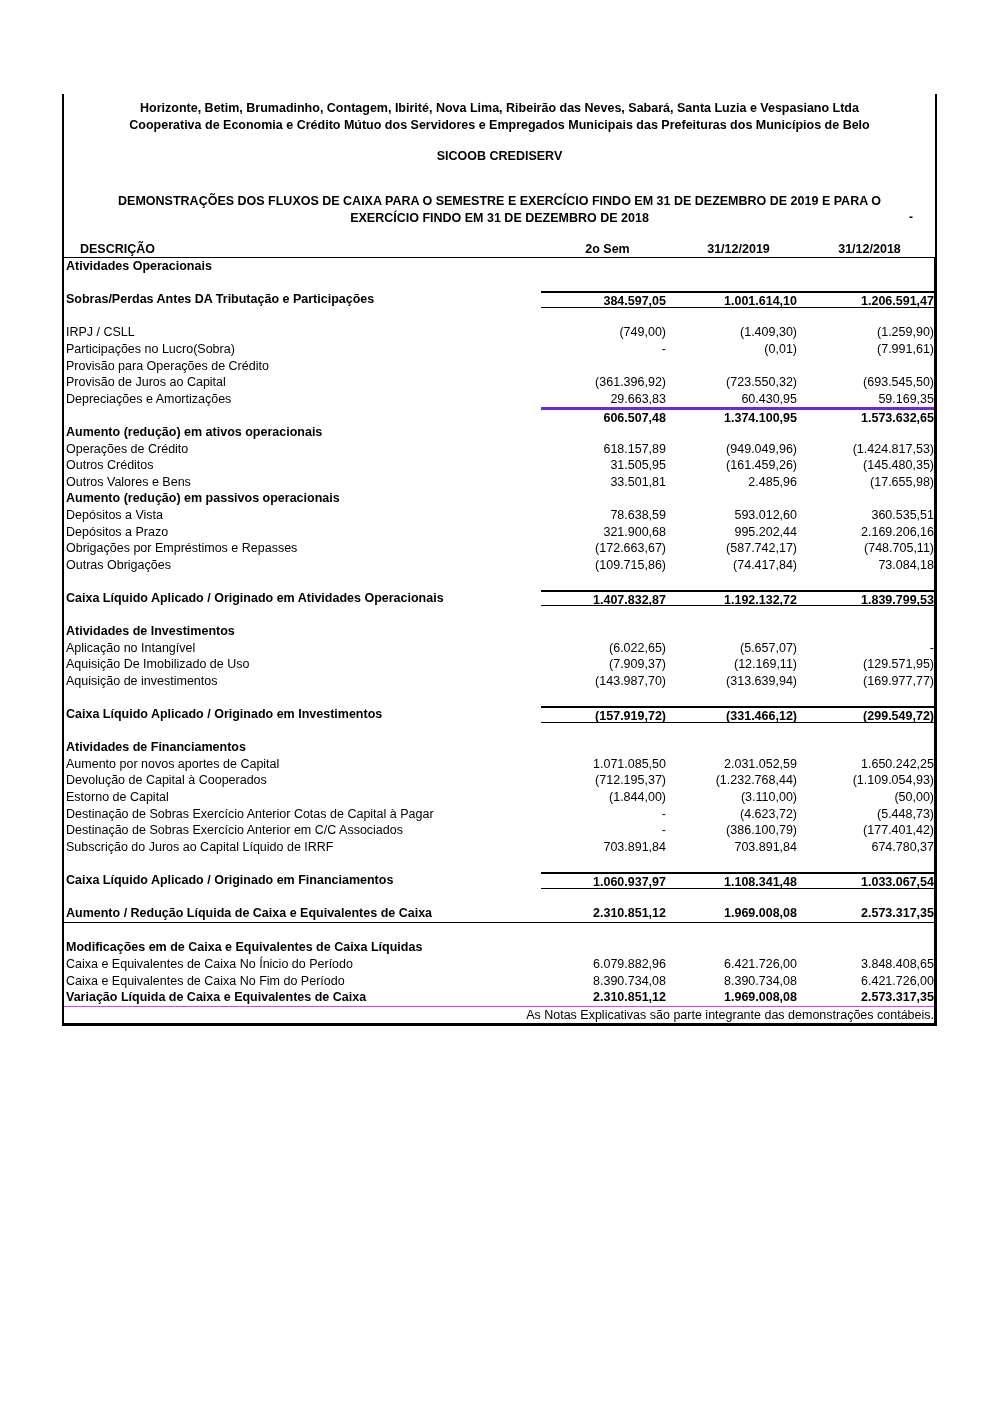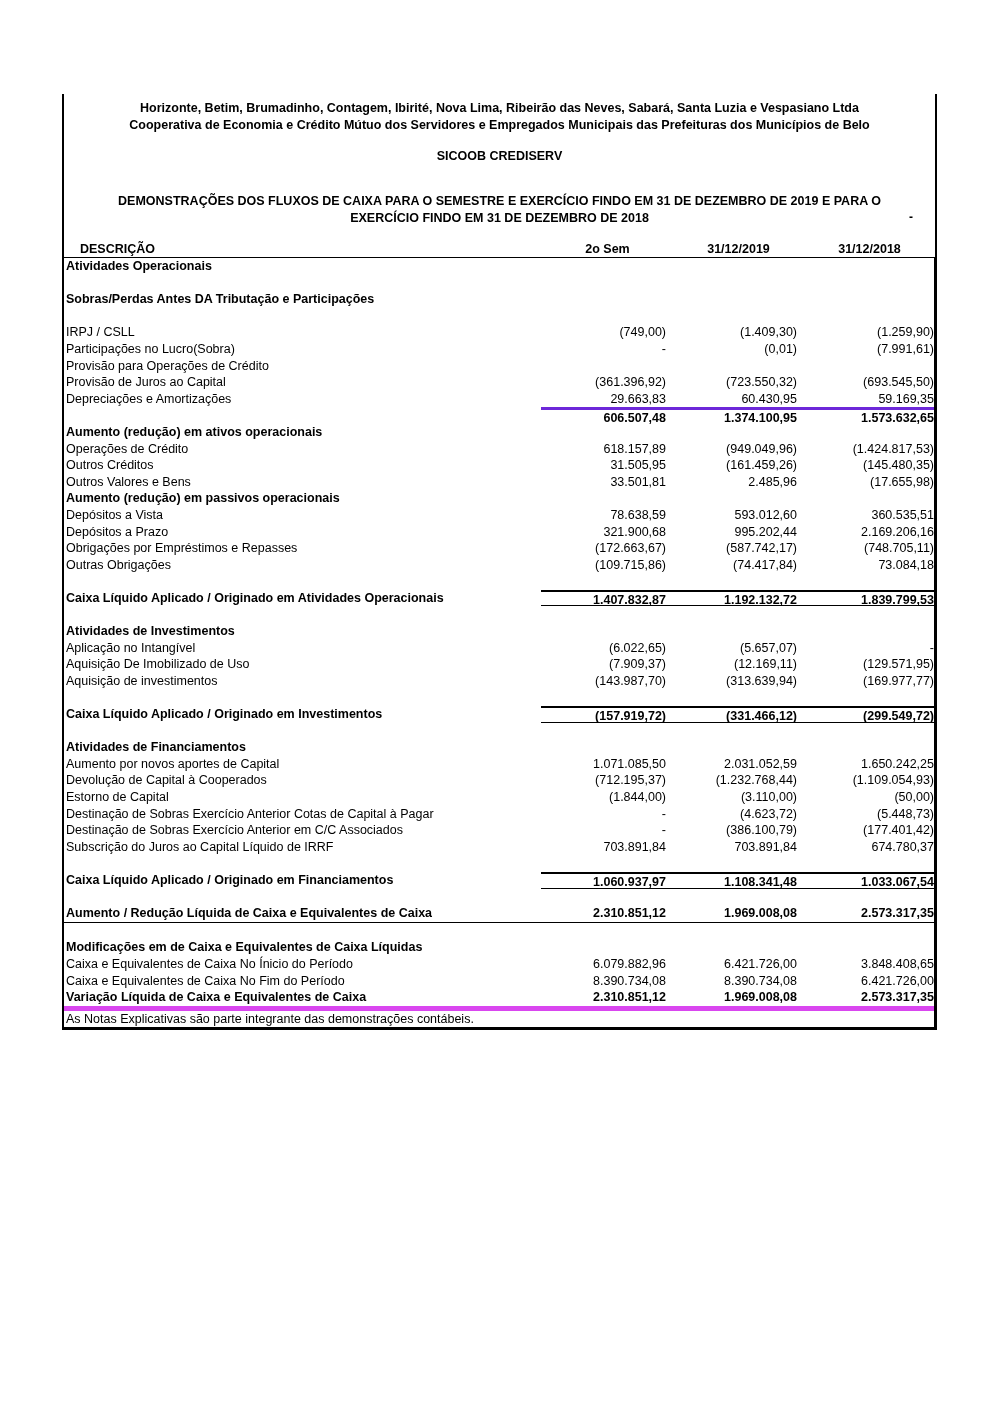--- a/index.html
+++ b/index.html
@@ -18,21 +18,21 @@
     .row { display: flex; height: 16.6px; line-height: 16.6px; font-size: 12.5px; white-space: nowrap; }
     .row .desc { flex: 1; padding-left: 2px; overflow: hidden; }
     .row .cells { display: flex; }
     .row .cell { width: 131px; text-align: right; padding-right: 6px; box-sizing: border-box; }
     .row .cell:last-child { padding-right: 0; }
     .bold { font-weight: bold; }
     .spacer { height: 16.6px; }
     .total-row .cells { border-top: 2px solid #000; border-bottom: 1px solid #000; }
     .total-row .cells.thin-top { border-top: 3px solid #6d28d9; border-bottom: none; }
     .divider-bottom { border-bottom: 1px solid #000; }
-    .note-row { border-top: 5px solid #d946ef; }
+    .note-row { border-top: 1px solid #d946ef; text-align: right; }
   </style>
 </head>
 <body>
 
 <div class="page">
   <div class="header-box">
     <div class="org-name">
       <div>Horizonte, Betim, Brumadinho, Contagem, Ibirité, Nova Lima, Ribeirão das Neves, Sabará, Santa Luzia e Vespasiano Ltda</div>
       <div>Cooperativa de Economia e Crédito Mútuo dos Servidores e Empregados Municipais das Prefeituras dos Municípios de Belo</div>
     </div>
@@ -51,20 +51,25 @@
   </div>
 
   <div class="table-box">
 
     <div class="row bold">
       <div class="desc">Atividades Operacionais</div>
     </div>
     <div class="spacer"></div>
     <div class="row bold total-row">
       <div class="desc">Sobras/Perdas Antes DA Tributação e Participações</div>
+      <div class="cells">
+        <div class="cell">384.597,05</div>
+        <div class="cell">1.001.614,10</div>
+        <div class="cell">1.206.591,47</div>
+      </div>
     </div>
     <div class="spacer"></div>
 
     <div class="row">
         <div class="desc">IRPJ / CSLL</div>
         <div class="cells">
           <div class="cell">(749,00)</div>
           <div class="cell">(1.409,30)</div>
           <div class="cell">(1.259,90)</div>
         </div>

